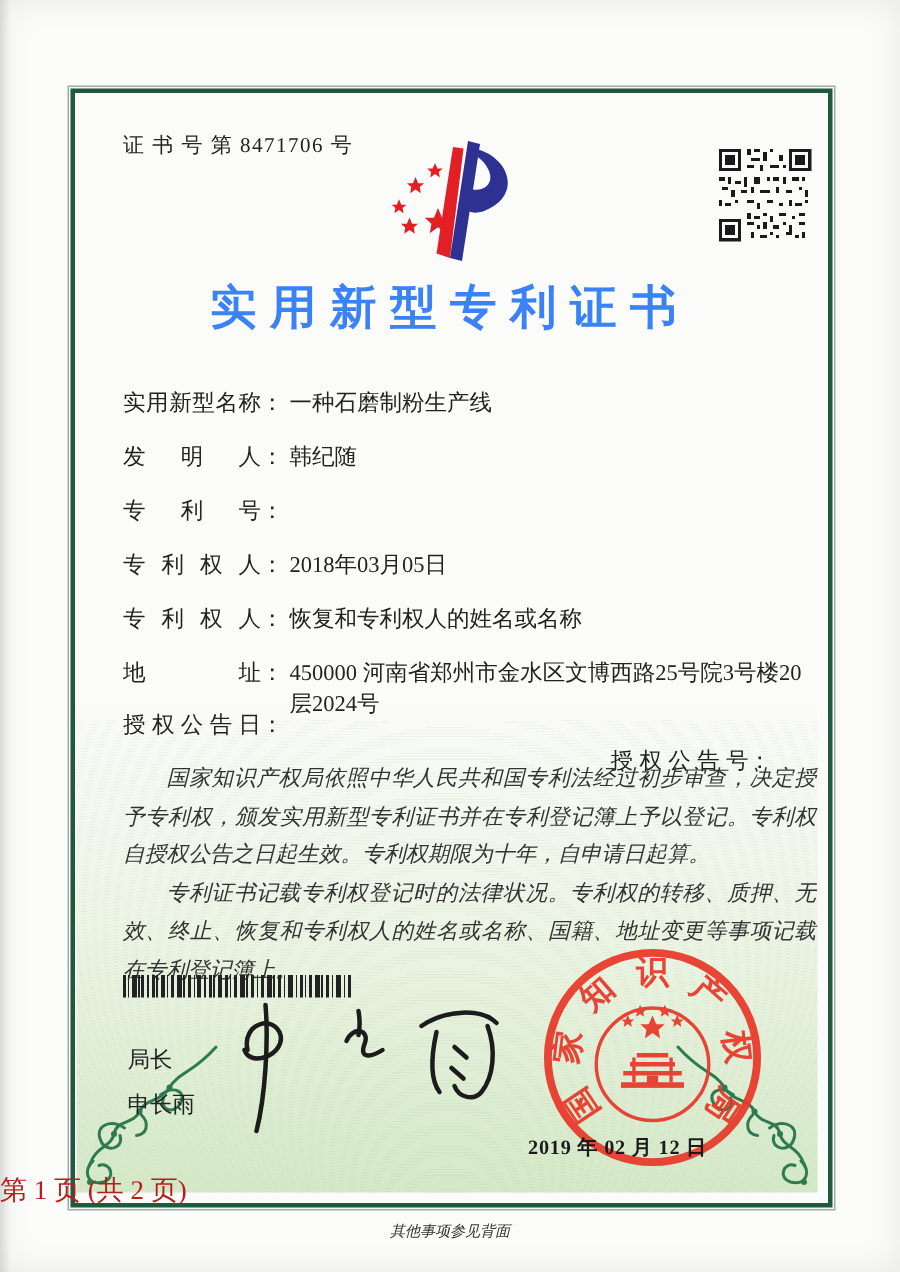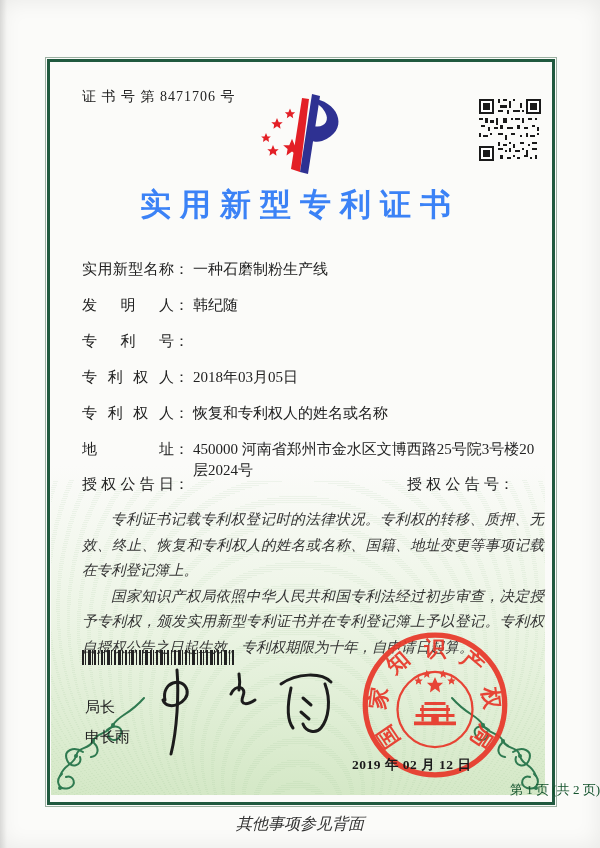--- a/index.html
+++ b/index.html
@@ -35,38 +35,38 @@
 
   
   .rows{position:absolute;left:82px;top:259px;right:58px;font-size:15px;color:#222;}
   .row{display:flex;line-height:21px;margin-bottom:15px;}
   .lbl{display:inline-block;width:92px;text-align:justify;text-align-last:justify;flex:none;}
   .colon{flex:none;}
   .val{flex:1;padding-left:4px;}
   .grant-row{position:absolute;left:82px;top:474px;width:432px;display:flex;
     font-size:15px;line-height:21px;color:#222;}
   .grant-pair{display:flex;}
-  .grant-pair.second{margin-left:auto;}
+  .grant-pair.second{margin-left:auto;margin-top:24px;}
 
   
   .paras{position:absolute;left:82px;right:56px;top:507px;
     font-size:14.5px;line-height:25.5px;color:#333;font-style:italic;text-align:justify;}
   .paras p{margin:0;text-indent:2em;}
 
   
   .barcode{position:absolute;left:82px;top:650px;width:152px;height:15px;}
   .director{position:absolute;left:85px;top:692px;font-size:15px;color:#222;line-height:30px;z-index:3;}
   .signature{position:absolute;left:135px;top:660px;width:238px;height:108px;z-index:3;}
   .seal{position:absolute;left:360px;top:630px;width:150px;height:150px;z-index:2;opacity:.93;}
   .seal-date{position:absolute;left:352px;top:756px;font-size:13.5px;font-weight:600;
     letter-spacing:.5px;color:#1b1b1b;z-index:4;}
-  .page-info{position:absolute;left:0;right:0;top:781px;text-align:right;
-    font-size:13px;color:#14532d;z-index:3;}
+  .page-info{position:absolute;left:0;right:0;top:781px;text-align:left;
+    font-size:18px;color:#b91c1c;z-index:3;}
   .footer-note{position:absolute;left:0;right:0;top:814px;text-align:center;
-    font-size:16px;font-style:italic;color:#333;}
+    font-size:10px;font-style:italic;color:#333;}
   .flourish{position:absolute;width:96px;height:102px;z-index:1;}
   .flourish.left{left:52px;top:694px;}
   .flourish.right{left:448px;top:694px;transform:scaleX(-1);}
 </style>
 </head>
 <body>
 
 <div class="page-edge"></div>
 
 <div class="frame-outer"></div>
@@ -232,22 +232,22 @@
     <span class="lbl">授权公告日</span>
       <span class="colon">：</span>
   </div>
   <div class="grant-pair second">
     <span class="lbl">授权公告号</span>
       <span class="colon">：</span>
   </div>
 </div>
 
 <div class="paras">
+  <p>国家知识产权局依照中华人民共和国专利法经过初步审查，决定授予专利权，颁发实用新型专利证书并在专利登记簿上予以登记。专利权自授权公告之日起生效。专利权期限为十年，自申请日起算。</p>
   <p>专利证书记载专利权登记时的法律状况。专利权的转移、质押、无效、终止、恢复和专利权人的姓名或名称、国籍、地址变更等事项记载在专利登记簿上。</p>
-  <p>国家知识产权局依照中华人民共和国专利法经过初步审查，决定授予专利权，颁发实用新型专利证书并在专利登记簿上予以登记。专利权自授权公告之日起生效。专利权期限为十年，自申请日起算。</p>
 </div>
 
 <svg class="barcode" viewBox="0 0 152 15" preserveAspectRatio="none" shape-rendering="crispEdges">
   <g fill="#222">
     <rect x="0" width="2" height="15"></rect>
       <rect x="3" width="1" height="15"></rect>
       <rect x="6" width="3" height="15"></rect>
     <rect x="10" width="1" height="15"></rect>
       <rect x="12" width="2" height="15"></rect>
       <rect x="16" width="1" height="15"></rect>

